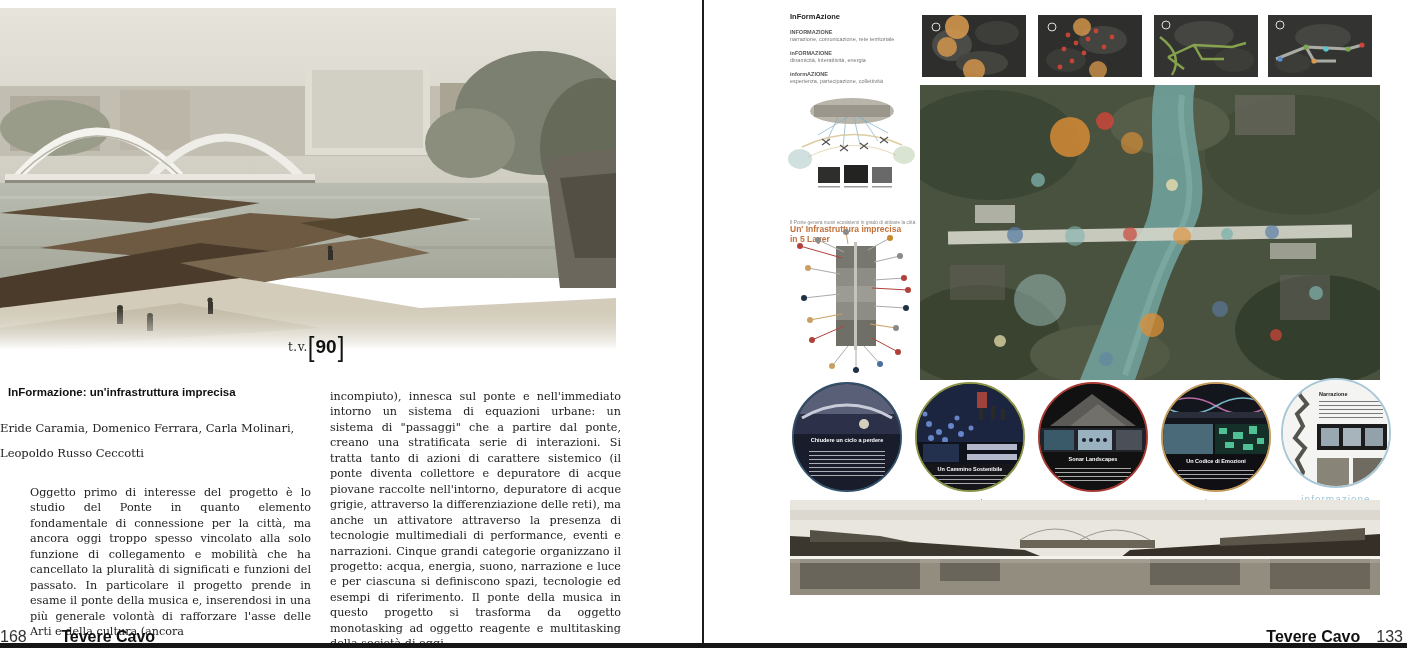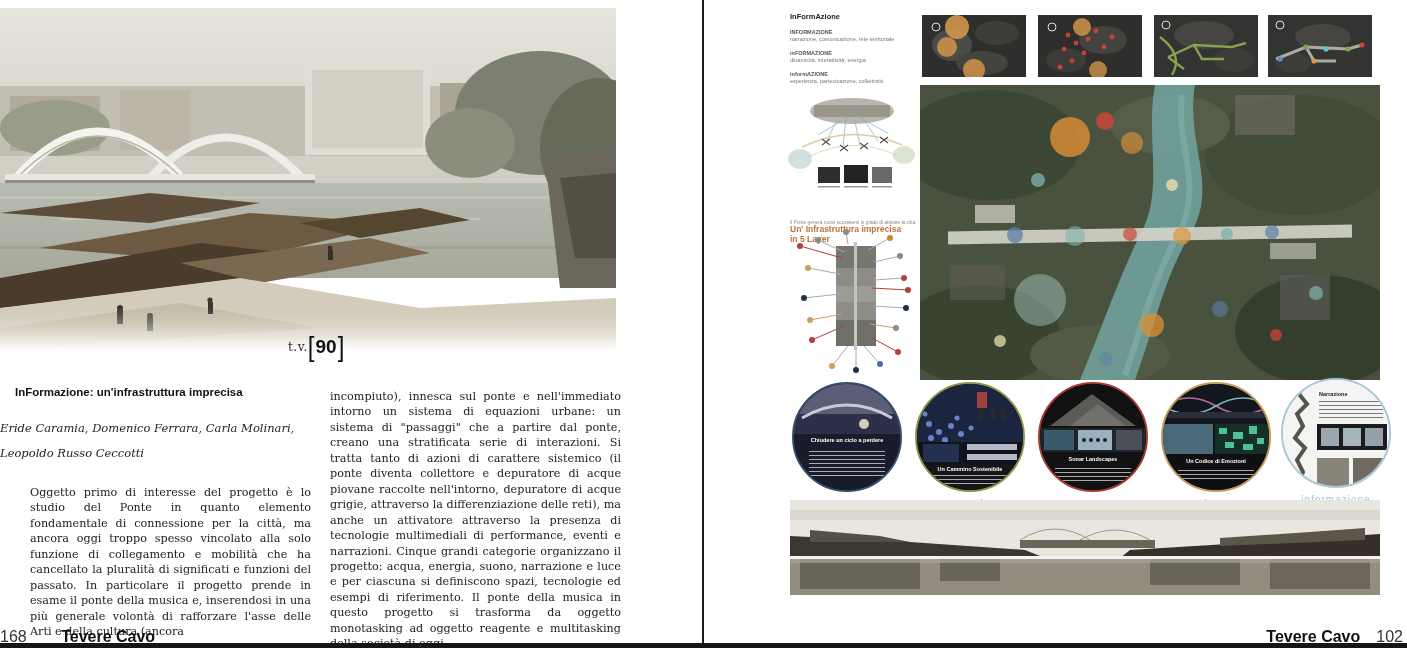--- a/index.html
+++ b/index.html
@@ -8,24 +8,24 @@
   .abs{position:absolute;}
   
   .hero{left:0;top:8px;width:616px;height:342px;}
   .fig-caption{left:288px;top:336px;display:flex;align-items:center;
        font-family:"DejaVu Serif",serif;}
   .fig-prefix{font-size:12px;color:#2a2a2a;letter-spacing:.5px;}
   .fig-bracket{font-family:"Liberation Sans",sans-serif;font-size:24px;
        font-weight:400;color:#111;line-height:20px;transform:scaleY(1.15);}
   .fig-number{font-family:"Liberation Sans",sans-serif;font-size:19px;
        font-weight:bold;color:#111;padding:0 1px;}
-  .article-title{left:15px;top:386px;width:315px;margin:0;
+  .article-title{left:8px;top:386px;width:315px;margin:0;
        font-family:"Liberation Sans",sans-serif;font-size:11.5px;
        font-weight:bold;color:#111;}
-  .authors{left:0;top:416px;width:312px;font-style:italic;
+  .authors{left:0;top:416px;width:312px;
        font-size:11.5px;line-height:25px;color:#222;}
   .bodycol{font-size:11.2px;line-height:15.45px;text-align:justify;color:#222;}
   .col1{left:30px;top:485px;width:281px;}
   .col2{left:330px;top:389px;width:291px;}
   .footer{top:628px;font-family:"Liberation Sans",sans-serif;font-size:16px;}
   .footer-left{left:0;}
   .footer-right{right:4px;display:flex;gap:16px;}
   .pgnum{color:#333;}
   .booktitle{font-weight:bold;color:#111;margin-left:30px;}
   .footer-right .booktitle{margin-left:0;}
@@ -507,17 +507,17 @@
           <rect x="150" y="59" width="60" height="22"></rect>
         <rect x="360" y="59" width="90" height="26"></rect>
           <rect x="480" y="59" width="100" height="30"></rect>
       </g>
       <rect y="59" width="590" height="4" fill="#aaa499" opacity=".7"></rect>
     </svg>
   </div>
 
   <div class="abs footer footer-right" style="top:628px;right:4px;">
     <span class="booktitle">Tevere Cavo</span>
-    <span class="pgnum">102</span>
+    <span class="pgnum">133</span>
   </div>
 </div>
 
 <div class="abs bottom-bar"></div>
 
 </body></html>

